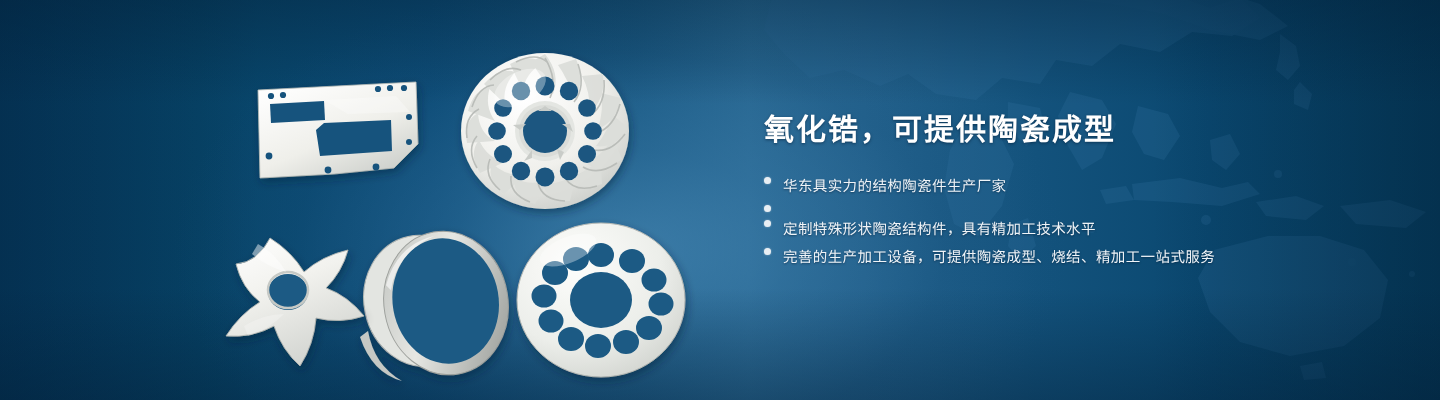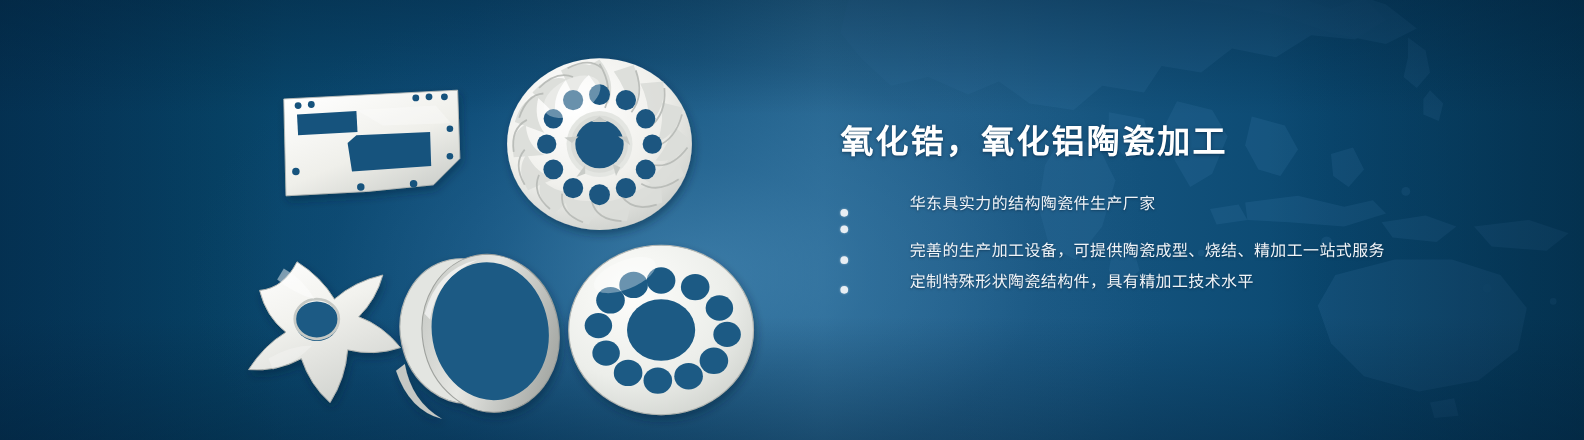--- a/index.html
+++ b/index.html
@@ -95,24 +95,23 @@
     text-shadow: 0 1px 3px rgba(0,24,48,0.55);
     white-space: nowrap;
   }
   .bullets {
     list-style: none;
     margin: 30px 0 0 0;
     padding: 0;
   }
   .bullets li {
     display: flex;
-    align-items: flex-end;
+    align-items: flex-start;
     margin-bottom: 8px;
     white-space: nowrap;
-    gap: 44px;
   }
   .dot {
     flex: 0 0 auto;
     width: 7px;
     height: 7px;
     border-radius: 50%;
     background: #e8eef3;
     margin-right: 12px;
     box-shadow: 0 0 2px rgba(255,255,255,0.5);
   }
@@ -358,34 +357,34 @@
           <ellipse cx="39" cy="53" rx="13" ry="12"></ellipse>
           <ellipse cx="60" cy="39" rx="13" ry="12"></ellipse>
         </g>
 
         <ellipse cx="52" cy="30" rx="30" ry="13" fill="#ffffff" opacity="0.35" transform="rotate(-22 52 30)"></ellipse>
       </g>
     </svg>
   </div>
 
   <div class="copy">
-    <h1 class="headline">氧化锆，氧化铝陶瓷加工</h1>
+    <h1 class="headline">氧化锆，可提供陶瓷成型</h1>
 
     <ul class="bullets">
       <li>
         <span class="dot"></span>
         <span class="bullet-text">华东具实力的结构陶瓷件生产厂家</span>
       </li>
       <li>
         <span class="dot"></span>
       </li>
       <li>
         <span class="dot"></span>
-        <span class="bullet-text">完善的生产加工设备，可提供陶瓷成型、烧结、精加工一站式服务</span>
+        <span class="bullet-text">定制特殊形状陶瓷结构件，具有精加工技术水平</span>
       </li>
       <li>
         <span class="dot"></span>
-        <span class="bullet-text">定制特殊形状陶瓷结构件，具有精加工技术水平</span>
+        <span class="bullet-text">完善的生产加工设备，可提供陶瓷成型、烧结、精加工一站式服务</span>
       </li>
     </ul>
   </div>
 
 </div>
 
 </body></html>

